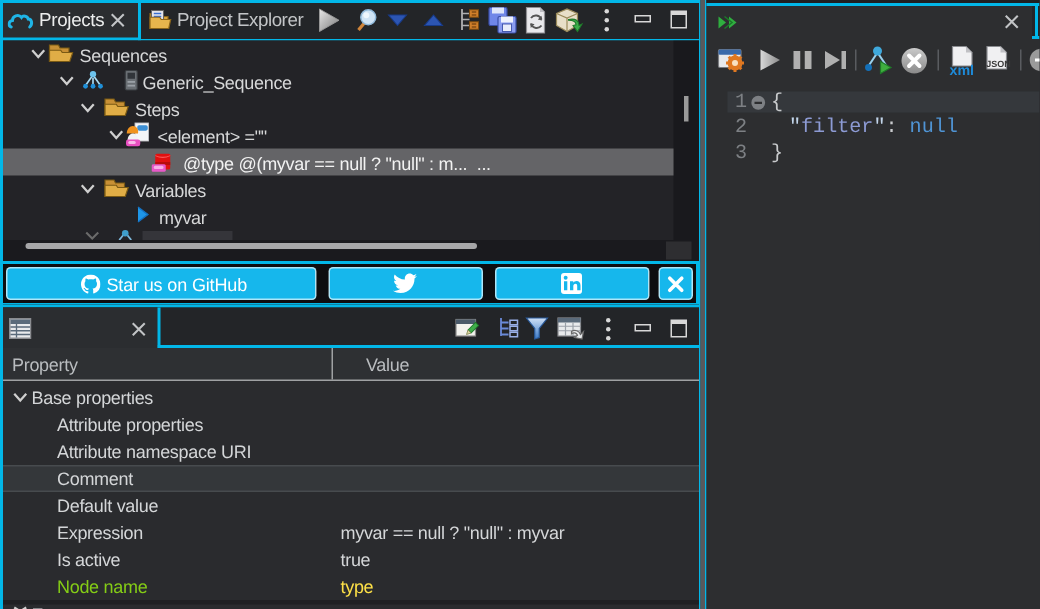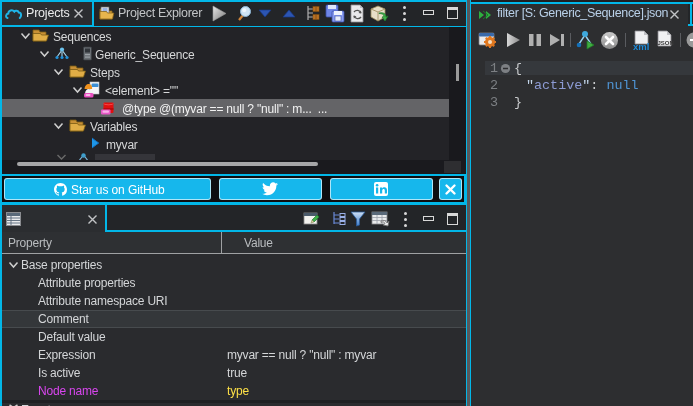--- a/index.html
+++ b/index.html
@@ -272,21 +272,21 @@
   <div class="abs txt" style="left:21px;top:55px;font-size:12px;letter-spacing:-0.2px;color:#d4d6d8;">Base properties</div>
   <div class="abs txt" style="left:38px;top:73px;font-size:12px;letter-spacing:-0.2px;color:#d4d6d8;">Attribute properties</div>
   <div class="abs txt" style="left:38px;top:91px;font-size:12px;letter-spacing:-0.2px;color:#d4d6d8;">Attribute namespace URI</div>
   <div class="abs" style="left:0;top:107px;width:466px;height:18px;background:#34373a;border-top:1px solid #474b4e;border-bottom:1px solid #474b4e;box-sizing:border-box;"></div>
   <div class="abs txt" style="left:38px;top:109px;font-size:12px;letter-spacing:-0.2px;color:#d4d6d8;">Comment</div>
   <div class="abs txt" style="left:38px;top:127px;font-size:12px;letter-spacing:-0.2px;color:#d4d6d8;">Default value</div>
   <div class="abs txt" style="left:38px;top:145px;font-size:12px;letter-spacing:-0.2px;color:#d4d6d8;">Expression</div>
   <div class="abs txt" style="left:227px;top:145px;font-size:12px;letter-spacing:-0.2px;color:#d4d6d8;">myvar == null ? "null" : myvar</div>
   <div class="abs txt" style="left:38px;top:163px;font-size:12px;letter-spacing:-0.2px;color:#d4d6d8;">Is active</div>
   <div class="abs txt" style="left:227px;top:163px;font-size:12px;letter-spacing:-0.2px;color:#d4d6d8;">true</div>
-  <div class="abs txt" style="left:38px;top:181px;font-size:12px;letter-spacing:-0.2px;color:#d946ef;">Node name</div>
+  <div class="abs txt" style="left:38px;top:181px;font-size:12px;letter-spacing:-0.2px;color:#84cc16;">Node name</div>
   <div class="abs txt" style="left:227px;top:181px;font-size:12px;letter-spacing:-0.2px;color:#fde047;">type</div>
   <div class="abs" style="left:0;top:197px;width:466px;height:3px;background:#1f2023;"></div>
   <svg class="abs" style="left:8px;top:201px;" width="11" height="4" viewBox="0 0 11 4">
       <path d="M1.5 1 L5.5 3.5 L9.5 1" fill="none" stroke="#cfcfcf" stroke-width="1.5"></path>
     </svg>
   <div class="abs txt" style="left:21px;top:200px;font-size:12px;letter-spacing:-0.2px;color:#d4d6d8;">Events</div>
 </div>
 
 <div class="abs" style="left:466px;top:0;width:1px;height:406px;background:#02b7e8;"></div>
 <div class="abs" style="left:467px;top:0;width:3px;height:406px;background:#58595c;"></div>
@@ -297,21 +297,20 @@
   <div class="abs" style="left:0;top:2px;width:222px;height:2px;background:#02b7e8;"></div>
   <div class="abs" style="left:217px;top:4px;width:5px;height:21px;background:#232528;"></div>
   <div class="abs" style="left:219px;top:2px;width:2px;height:24px;background:#02b7e8;"></div>
   <div class="abs" style="left:217px;top:24px;width:5px;height:2px;background:#02b7e8;"></div>
 
   <svg class="abs" style="left:7px;top:9px;" width="16" height="12" viewBox="0 0 16 12">
     <path d="M1 2 L6 6 L1 10 Z" fill="#2fae3f"></path>
     <path d="M8 2 L13 6 L8 10 Z" fill="#2fae3f"></path>
     <path d="M5 2 L10 6 L5 10" fill="none" stroke="#1a7a28" stroke-width="1"></path>
   </svg>
-  <div class="abs txt" style="left:26px;top:6px;font-size:12.5px;letter-spacing:-0.35px;color:#b9d0e8;">filter [S: Generic_Sequence].json</div>
   <svg class="abs" style="left:197px;top:8px;" width="13" height="13" viewBox="0 0 13 13">
     <path d="M2.5 2.5 L10.5 10.5 M10.5 2.5 L2.5 10.5" stroke="#c2c4c6" stroke-width="1.4"></path>
   </svg>
 
   <svg class="abs" style="left:7px;top:31px;" width="20" height="18" viewBox="0 0 20 18">
     <rect x="1" y="2" width="15" height="12" rx="1" fill="#e9eaec" stroke="#7a7c80" stroke-width="0.8"></rect>
     <rect x="1" y="2" width="15" height="3.5" rx="1" fill="#3a6aaa"></rect>
     <g transform="translate(12,11)">
       <circle r="5" fill="#e07820"></circle>
       <circle r="2" fill="#f8e0c0"></circle>
@@ -380,19 +379,19 @@
   </svg>
 
   <div class="abs" style="left:14px;top:61px;width:208px;height:14px;background:#35383c;"></div>
   <div class="abs txt" style="left:19px;top:60px;font-family:'Liberation Mono',monospace;font-size:13.4px;line-height:17px;color:#7d8084;">1</div>
   <svg class="abs" style="left:29px;top:63px;" width="11" height="11" viewBox="0 0 11 11">
     <circle cx="5.5" cy="5.5" r="4.6" fill="#7d8084"></circle>
     <path d="M3 5.5 h5" stroke="#2d2e30" stroke-width="1.5"></path>
   </svg>
   <div class="abs txt" style="left:43px;top:60px;font-family:'Liberation Mono',monospace;font-size:13.4px;line-height:17px;color:#c8cacc;">{</div>
   <div class="abs txt" style="left:19px;top:77px;font-family:'Liberation Mono',monospace;font-size:13.4px;line-height:17px;color:#7d8084;">2</div>
-  <div class="abs txt" style="left:55px;top:77px;font-family:'Liberation Mono',monospace;font-size:13.4px;line-height:17px;"><span style="color:#c2d5ea;">"</span><span style="color:#8d9bd4;">active</span><span style="color:#c2d5ea;">"</span><span style="color:#c8cacc;">:</span> <span style="color:#4f94d4;">null</span></div>
+  <div class="abs txt" style="left:55px;top:77px;font-family:'Liberation Mono',monospace;font-size:13.4px;line-height:17px;"><span style="color:#c2d5ea;">"</span><span style="color:#8d9bd4;">filter</span><span style="color:#c2d5ea;">"</span><span style="color:#c8cacc;">:</span> <span style="color:#4f94d4;">null</span></div>
   <div class="abs txt" style="left:19px;top:94px;font-family:'Liberation Mono',monospace;font-size:13.4px;line-height:17px;color:#7d8084;">3</div>
   <div class="abs txt" style="left:43px;top:94px;font-family:'Liberation Mono',monospace;font-size:13.4px;line-height:17px;color:#c8cacc;">}</div>
 </div>
 
 <div class="abs" style="left:0;top:0;width:1.5px;height:406px;background:#02b7e8;"></div>
 <div class="abs" style="left:0;top:0;width:466px;height:1.5px;background:#02b7e8;"></div>
 
 </body></html>

